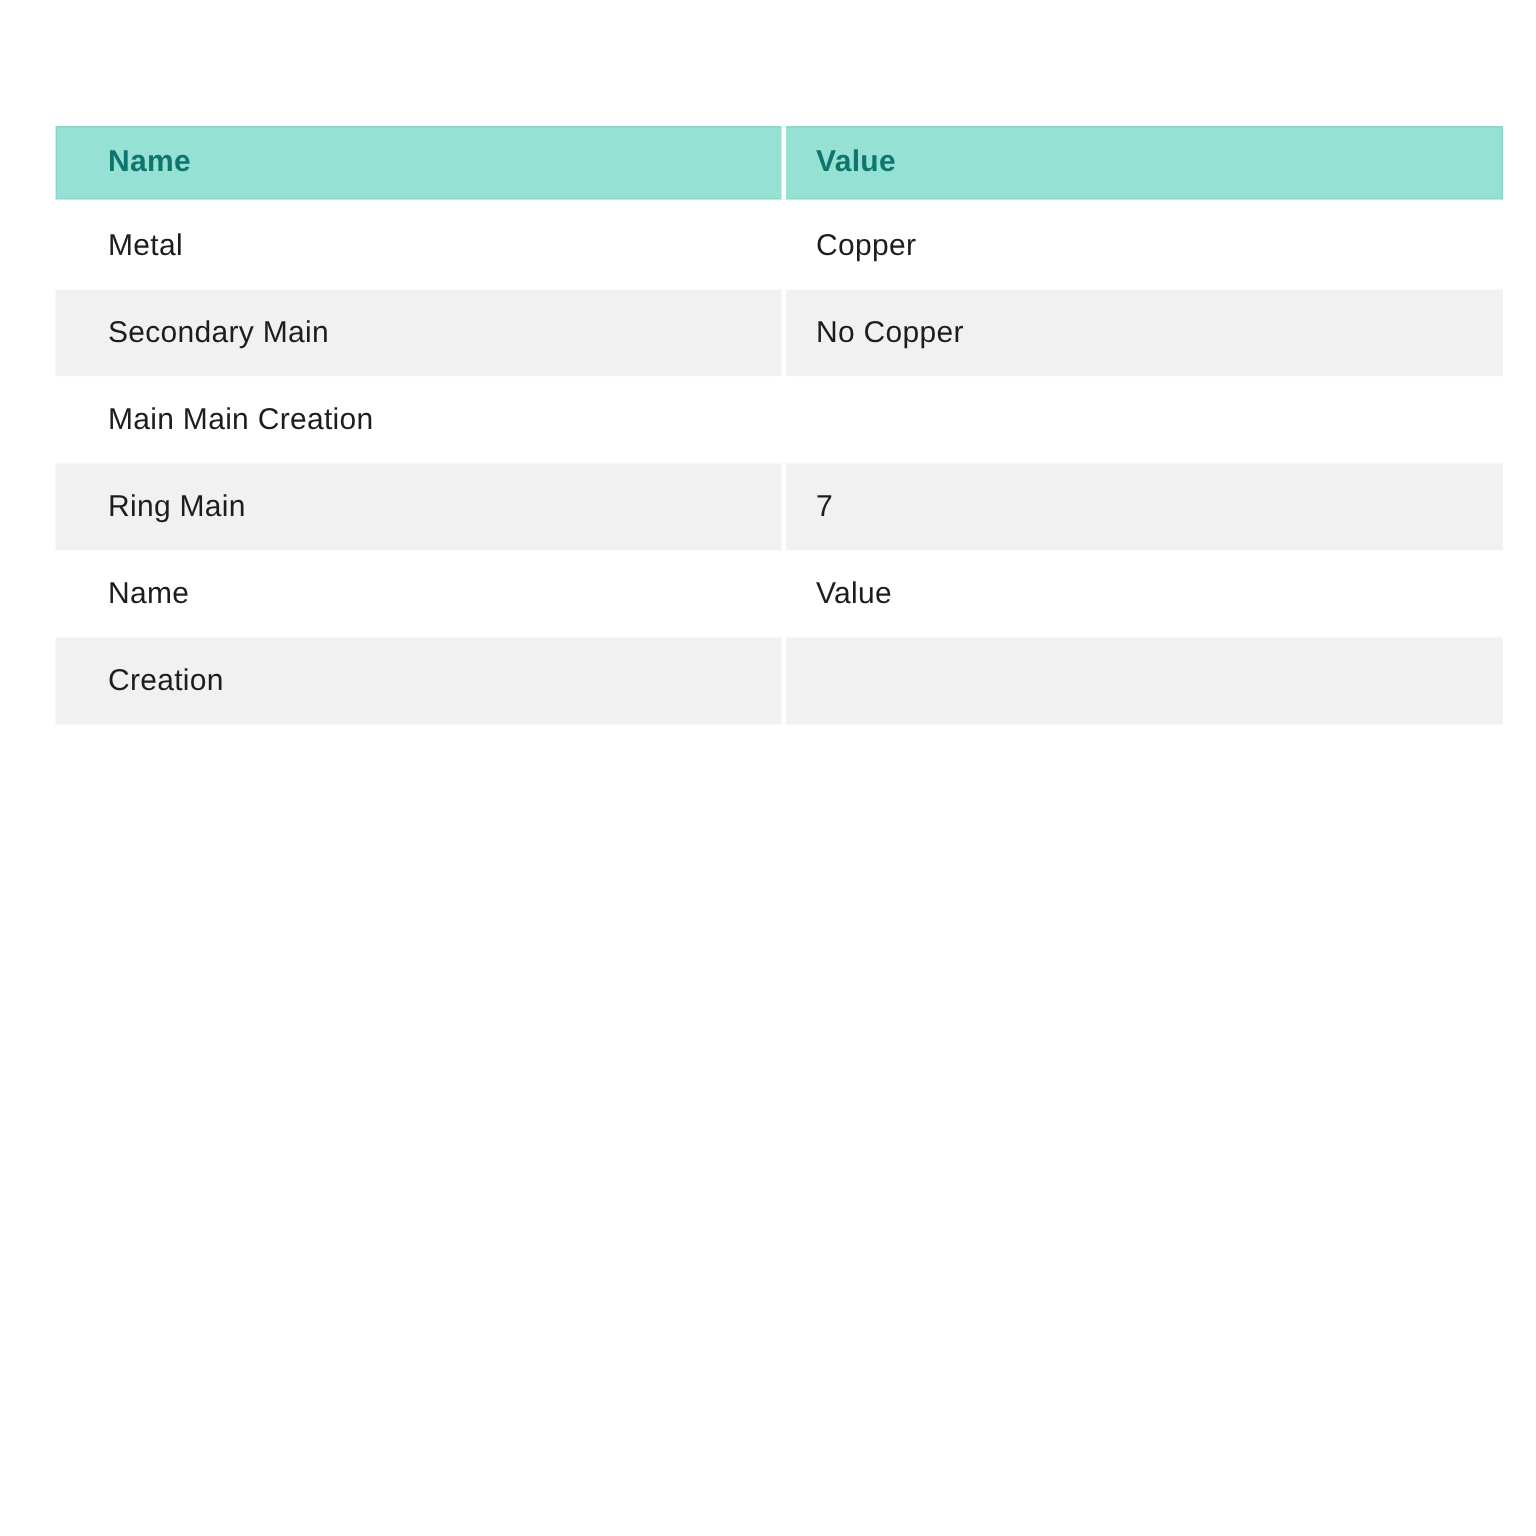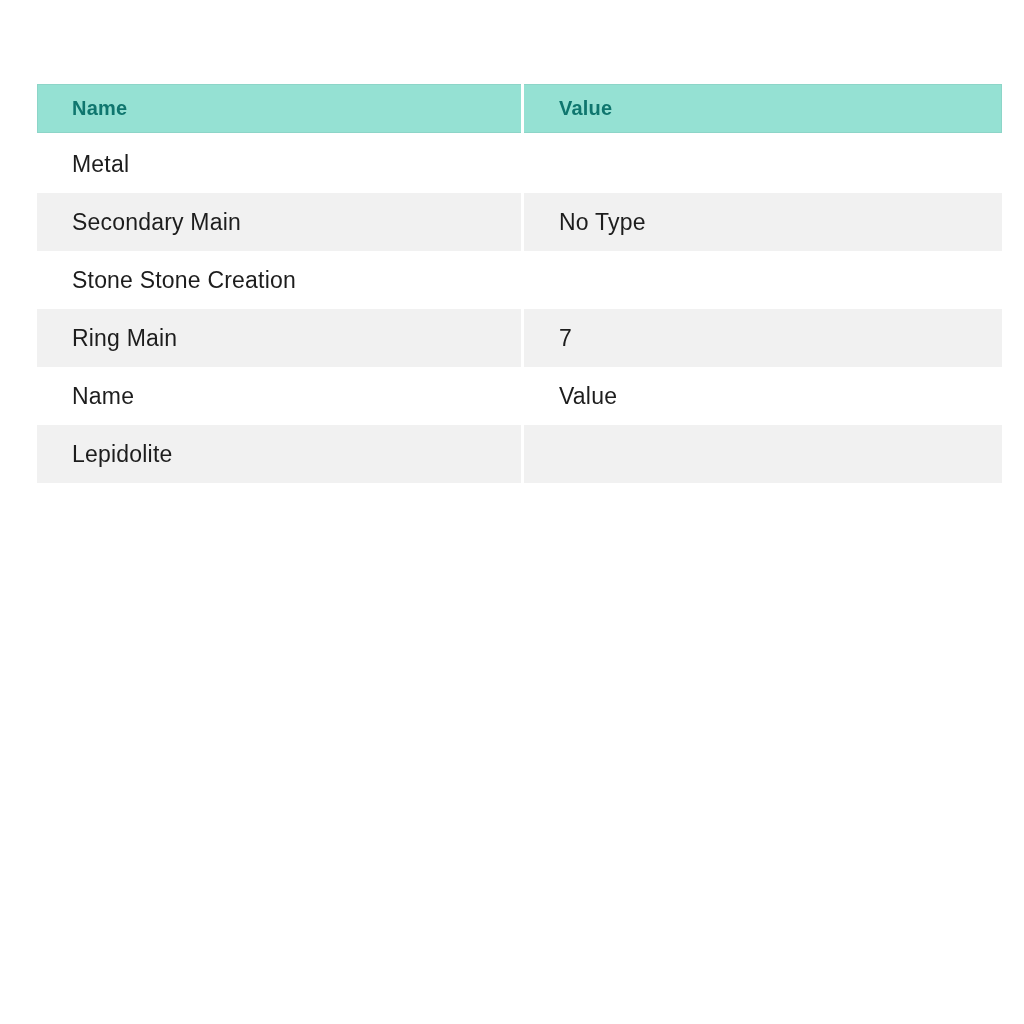--- a/index.html
+++ b/index.html
@@ -28,72 +28,73 @@
     margin-bottom: 2px;
     font-weight: 700;
     font-size: 20px;
     color: #0f766e;
     box-shadow: inset 0 0 0 1px rgba(0,0,0,0.05);
   }
   .tbody .tr {
     display: flex;
     height: 58px;
     background: #ffffff;
-    font-size: 23px;
+    font-size: 20px;
   }
   .tbody .tr:nth-child(even) {
     background: var(--alt-row-bg, #f1f1f1);
   }
   .cell {
     display: flex;
     align-items: center;
     box-sizing: border-box;
     white-space: nowrap;
     letter-spacing: 0.2px;
   }
   .col-name {
     width: 487px;
     padding-left: 35px;
     border-right: 3px solid #ffffff;
   }
   .col-value {
     flex: 1;
-    padding-left: 35px;
+    padding-left: 20px;
   }
 </style>
 </head>
 <body style="color: rgb(29, 29, 29);">
 
 <div class="attr-table">
   <div class="thead">
     <div class="cell col-name">Name</div>
     <div class="cell col-value">Value</div>
   </div>
   <div class="tbody" id="rows">
   <div class="tr">
     <div class="cell col-name">Metal</div>
+    <div class="cell col-value">Copper</div>
   </div>
 
 
   <div class="tr">
     <div class="cell col-name">Secondary Main</div>
-    <div class="cell col-value">No Type</div>
+    <div class="cell col-value">No Copper</div>
   </div>
 
   <div class="tr">
-    <div class="cell col-name">Stone Stone Creation</div>
+    <div class="cell col-name">Main Main Creation</div>
   </div>
 
   <div class="tr">
     <div class="cell col-name">Ring Main</div>
     <div class="cell col-value">7</div>
   </div>
 
   <div class="tr">
     <div class="cell col-name">Name</div>
     <div class="cell col-value">Value</div>
   </div>
 
   <div class="tr">
-    <div class="cell col-name">Lepidolite</div>
+    <div class="cell col-name">Creation</div>
   </div>
 </div>
 </div>
 
 </body></html>

